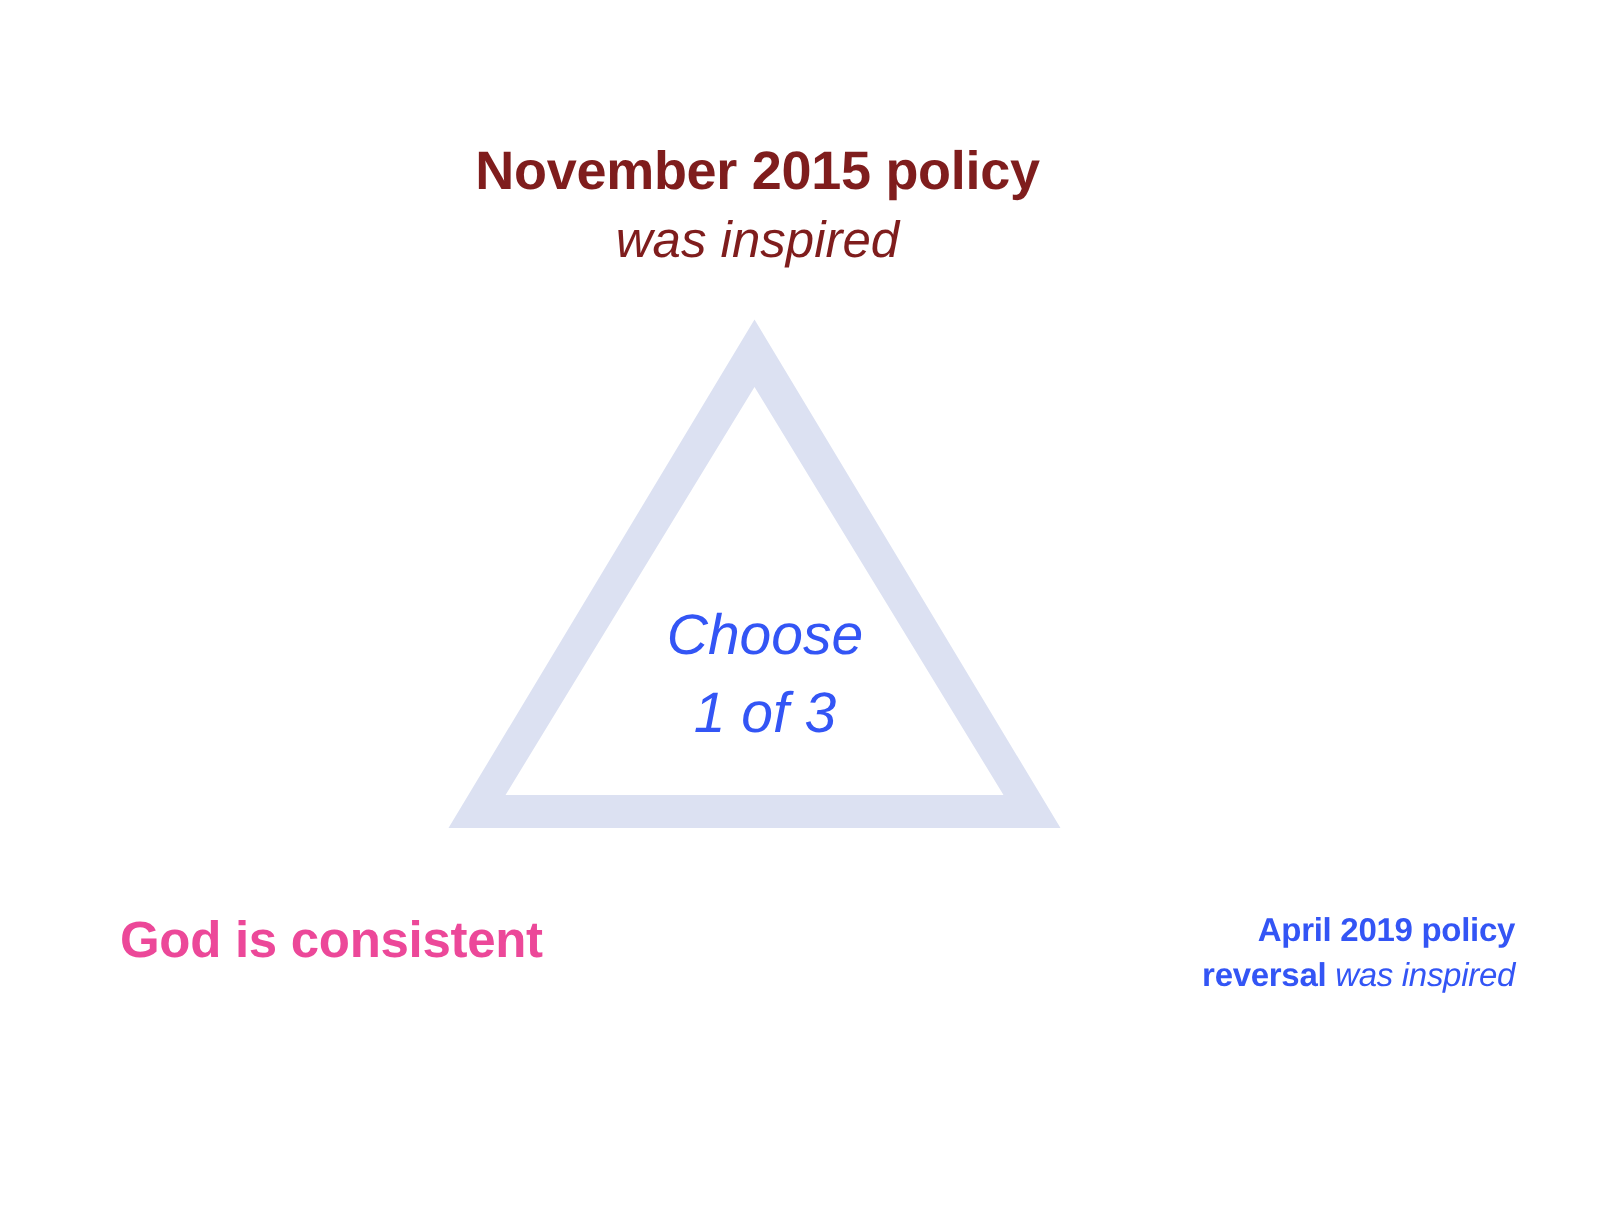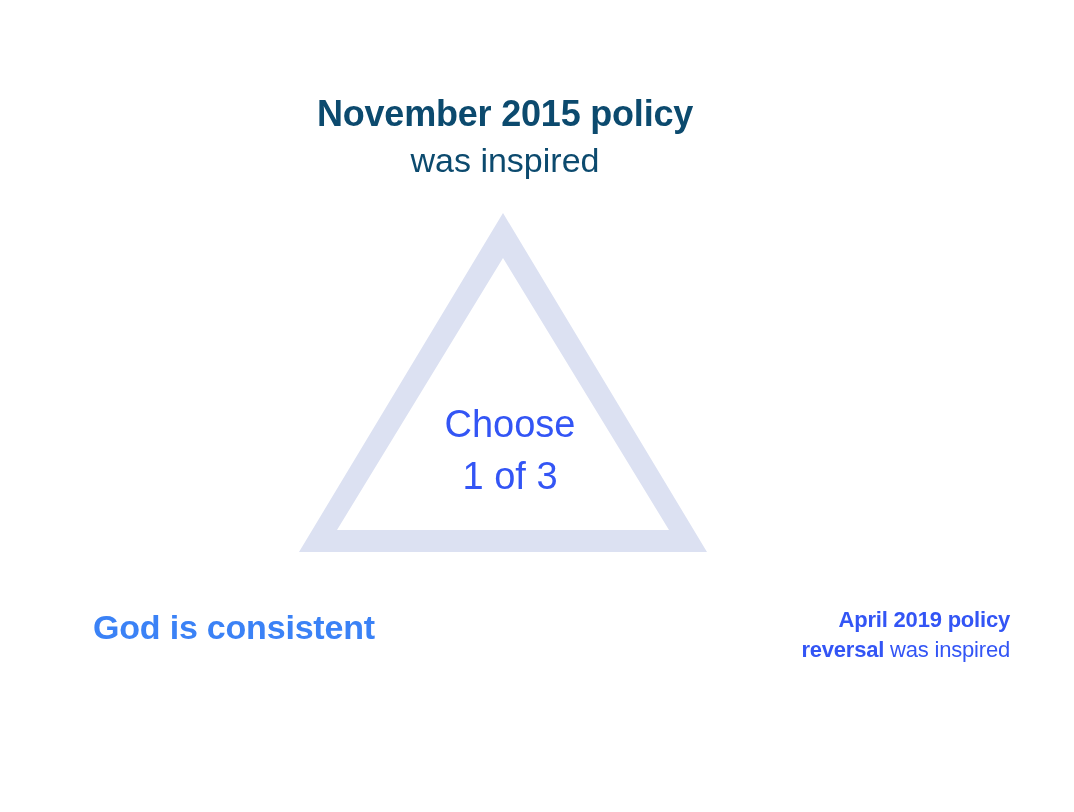--- a/index.html
+++ b/index.html
@@ -32,21 +32,21 @@
   }
 
   
   .label {
     position: absolute;
     color: #3355f5;
     line-height: 1.33;
     white-space: nowrap;
   }
   .bold   { font-weight: 700; }
-  .normal { font-weight: 400; }
+  .normal { font-weight: 400; font-style: italic; }
 
   
   #top-label {
     top: 90px;
     left: 0;
     width: 1010px;
     text-align: center;
     font-size: 36px;
   }
   #top-label .line1 { letter-spacing: -0.2px; }
@@ -84,31 +84,31 @@
 </style>
 </head>
 <body>
 
 <div id="stage" style="width: 1074px; height: 812px; background: rgb(255, 255, 255);">
 
   <svg id="triangle-figure" viewBox="0 0 1074 812" width="1074" height="812" aria-hidden="true">
     <path fill="#dce1f2" fill-rule="evenodd" d="M 503,213 L 707,552 L 299,552 Z M 503,258 L 669,530 L 337,530 Z "></path>
   </svg>
 
-  <div class="label" id="top-label" style="color: #0c4a6e;">
+  <div class="label" id="top-label" style="color: #7f1d1d;">
     <div class="line1 bold">November 2015 policy</div>
     <div class="line2 normal">was inspired</div>
   </div>
 
   <div class="label" id="center-label" style="color: rgb(51, 85, 245);">
     <div class="normal">Choose</div>
     <div class="normal">1 of 3</div>
   </div>
 
-  <div class="label" id="bottom-left-label" style="color: #3b82f6; margin-left: 13px;">
+  <div class="label" id="bottom-left-label" style="color: #ec4899;">
     <div class="bold">God is consistent</div>
   </div>
 
   <div class="label" id="bottom-right-label" style="color: rgb(51, 85, 245);">
     <span class="row bold">April 2019 policy</span>
     <span class="row"><span class="bold">reversal</span><span class="normal"> was inspired</span></span>
   </div>
 
 </div>
 

